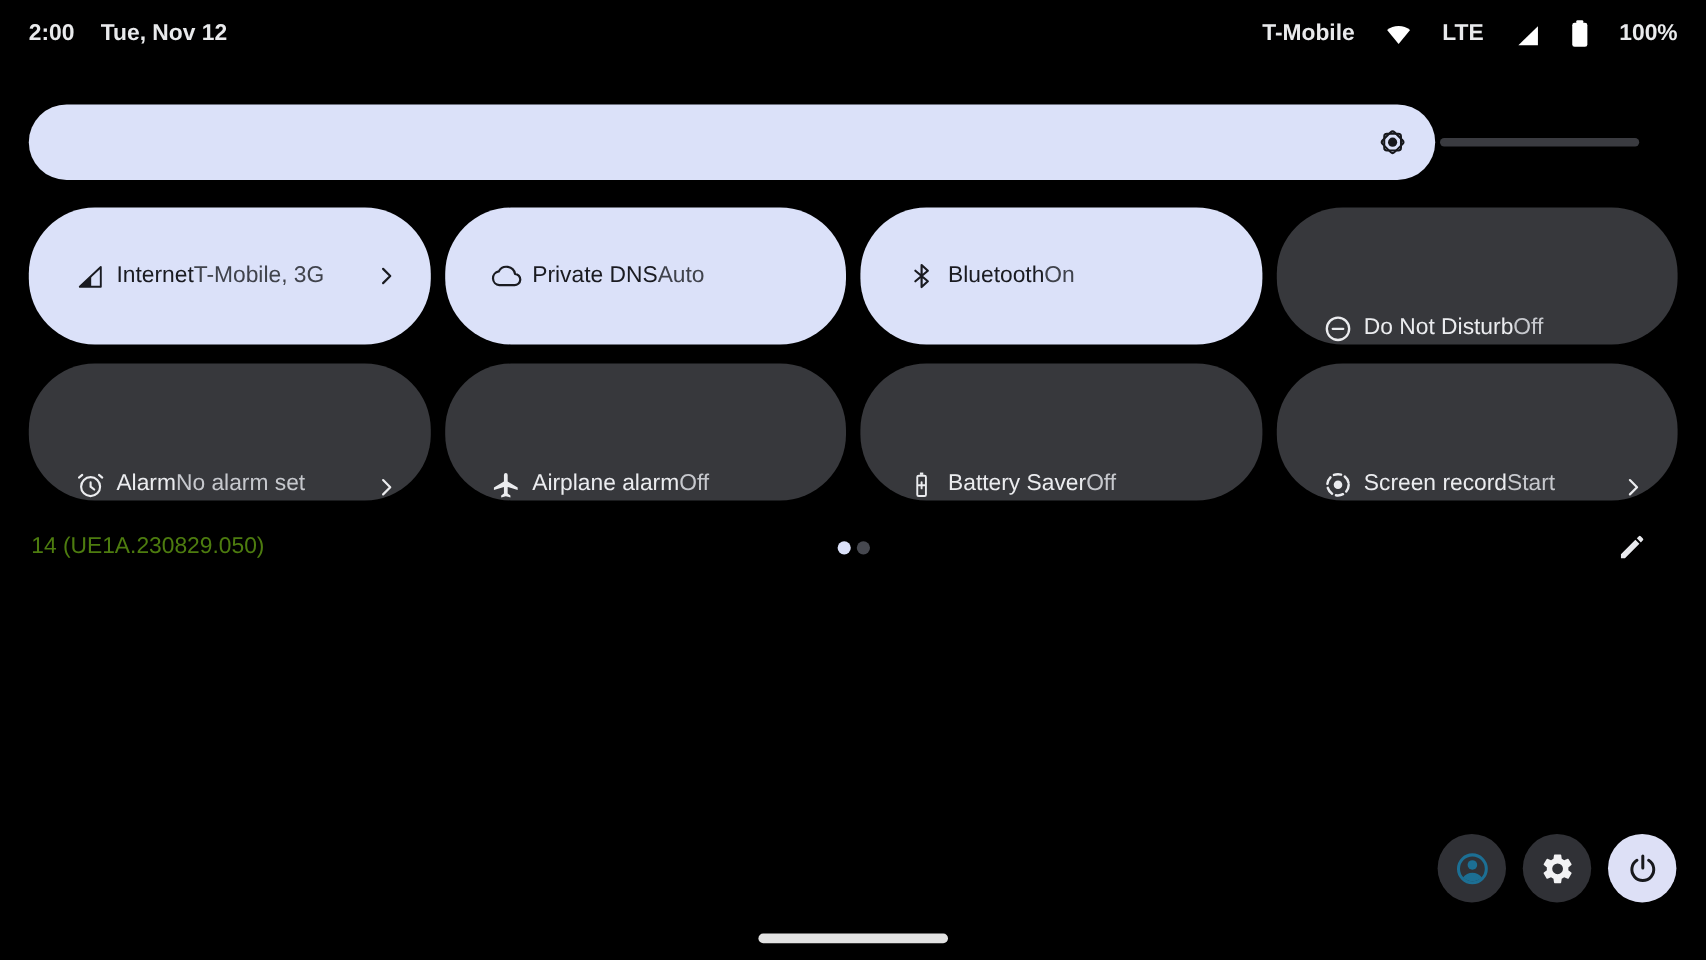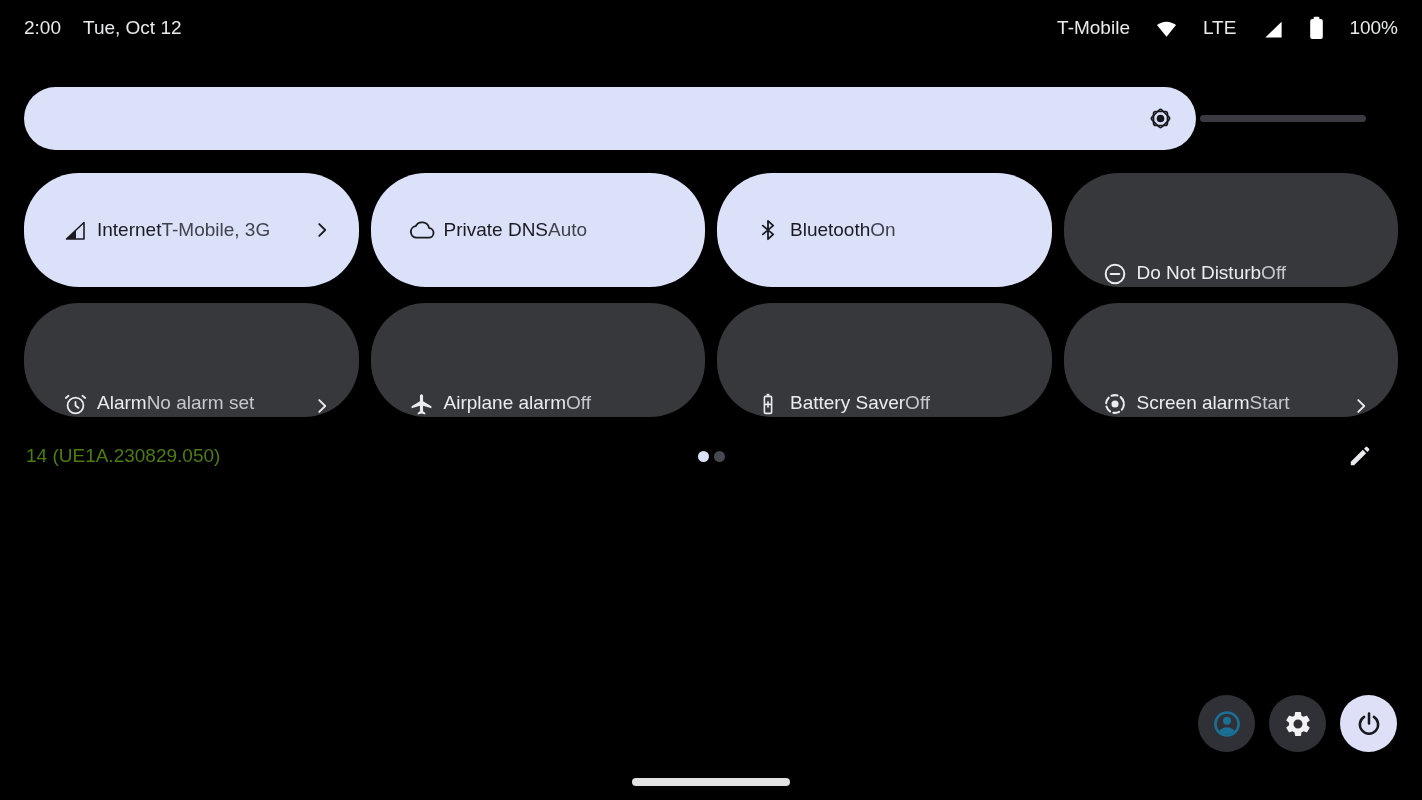--- a/index.html
+++ b/index.html
@@ -2,21 +2,21 @@
 <html><head>
 <meta charset="utf-8">
 <style>
   * { margin:0; padding:0; box-sizing:border-box; }
   html,body { width:1422px; height:800px; background:#000; overflow:hidden;
     font-family:"Liberation Sans", sans-serif; }
   .screen { position:absolute; inset:0; width:1422px; height:800px; background:#000; }
 
   
   .statusbar { position:absolute; left:0; top:0; width:100%; height:56px;
-    display:flex; align-items:center; padding:0 24px; color:#e9eaec; font-size:19px; }
+    display:flex; align-items:center; padding:0 24px; color:#e9eaec; font-size:19px;font-weight:bold; }
   .sb-left { display:flex; align-items:center; gap:22px; }
   .sb-right { margin-left:auto; display:flex; align-items:center; gap:25px; }
   .sb-icon { display:flex; align-items:center; }
 
   
   .brightness-pill { position:absolute; left:24px; top:87px; width:1172px; height:63px;
     background:#dbe1f9; border-radius:32px; display:flex; align-items:center;
     justify-content:flex-end; padding-right:22px; cursor:pointer; }
   .brightness-track { position:absolute; left:1200px; top:115px; width:166px; height:7px;
     background:#3a3b40; border-radius:4px; }
@@ -63,21 +63,21 @@
   svg { display:block; }
 </style>
 </head>
 <body>
 
 <div class="screen">
 
   <div class="statusbar">
     <div class="sb-left">
       <span>2:00</span>
-      <span>Tue, Oct 12</span>
+      <span>Tue, Nov 12</span>
     </div>
     <div class="sb-right">
       <span>T-Mobile</span>
       <span class="sb-icon">
         <svg width="23" height="23" viewBox="0 0 24 24">
             <path d="M12 20.6 2 8.4C4.8 6.2 8.2 4.9 12 4.9s7.2 1.3 10 3.5L12 20.6z" fill="#fff"></path>
           </svg>
       </span>
       <span>LTE</span>
       <span class="sb-icon">
@@ -209,21 +209,21 @@
     </div>
 
     <div class="tile inactive">
       <span class="t-icon">
         <svg width="26" height="26" viewBox="0 0 24 24">
             <circle cx="12" cy="12" r="3.3" fill="currentColor"></circle>
             <circle cx="12" cy="12" r="8.2" fill="none" stroke="currentColor" stroke-width="1.9" stroke-dasharray="5.6 3.2" stroke-linecap="round"></circle>
           </svg>
       </span>
       <span class="t-text">
-        <span class="t-title">Screen alarm</span>
+        <span class="t-title">Screen record</span>
         <span class="t-sub">Start</span>
       </span>
       <span class="t-chevron">
         <svg width="22" height="22" viewBox="0 0 24 24">
             <path d="M9 5.5 15.5 12 9 18.5" fill="none" stroke="currentColor" stroke-width="2" stroke-linecap="round" stroke-linejoin="round"></path>
           </svg>
       </span>
     </div>
 
   </div>

